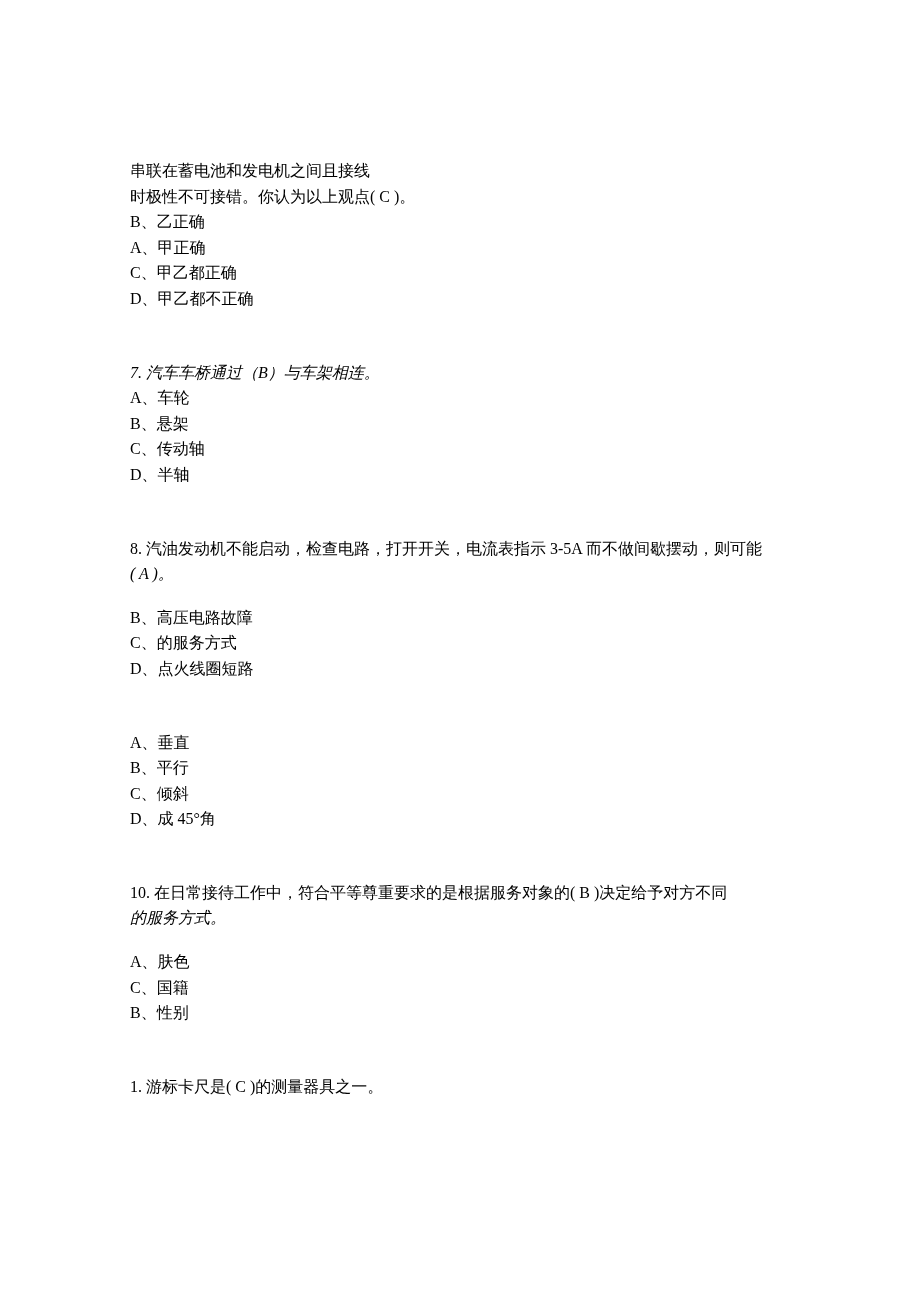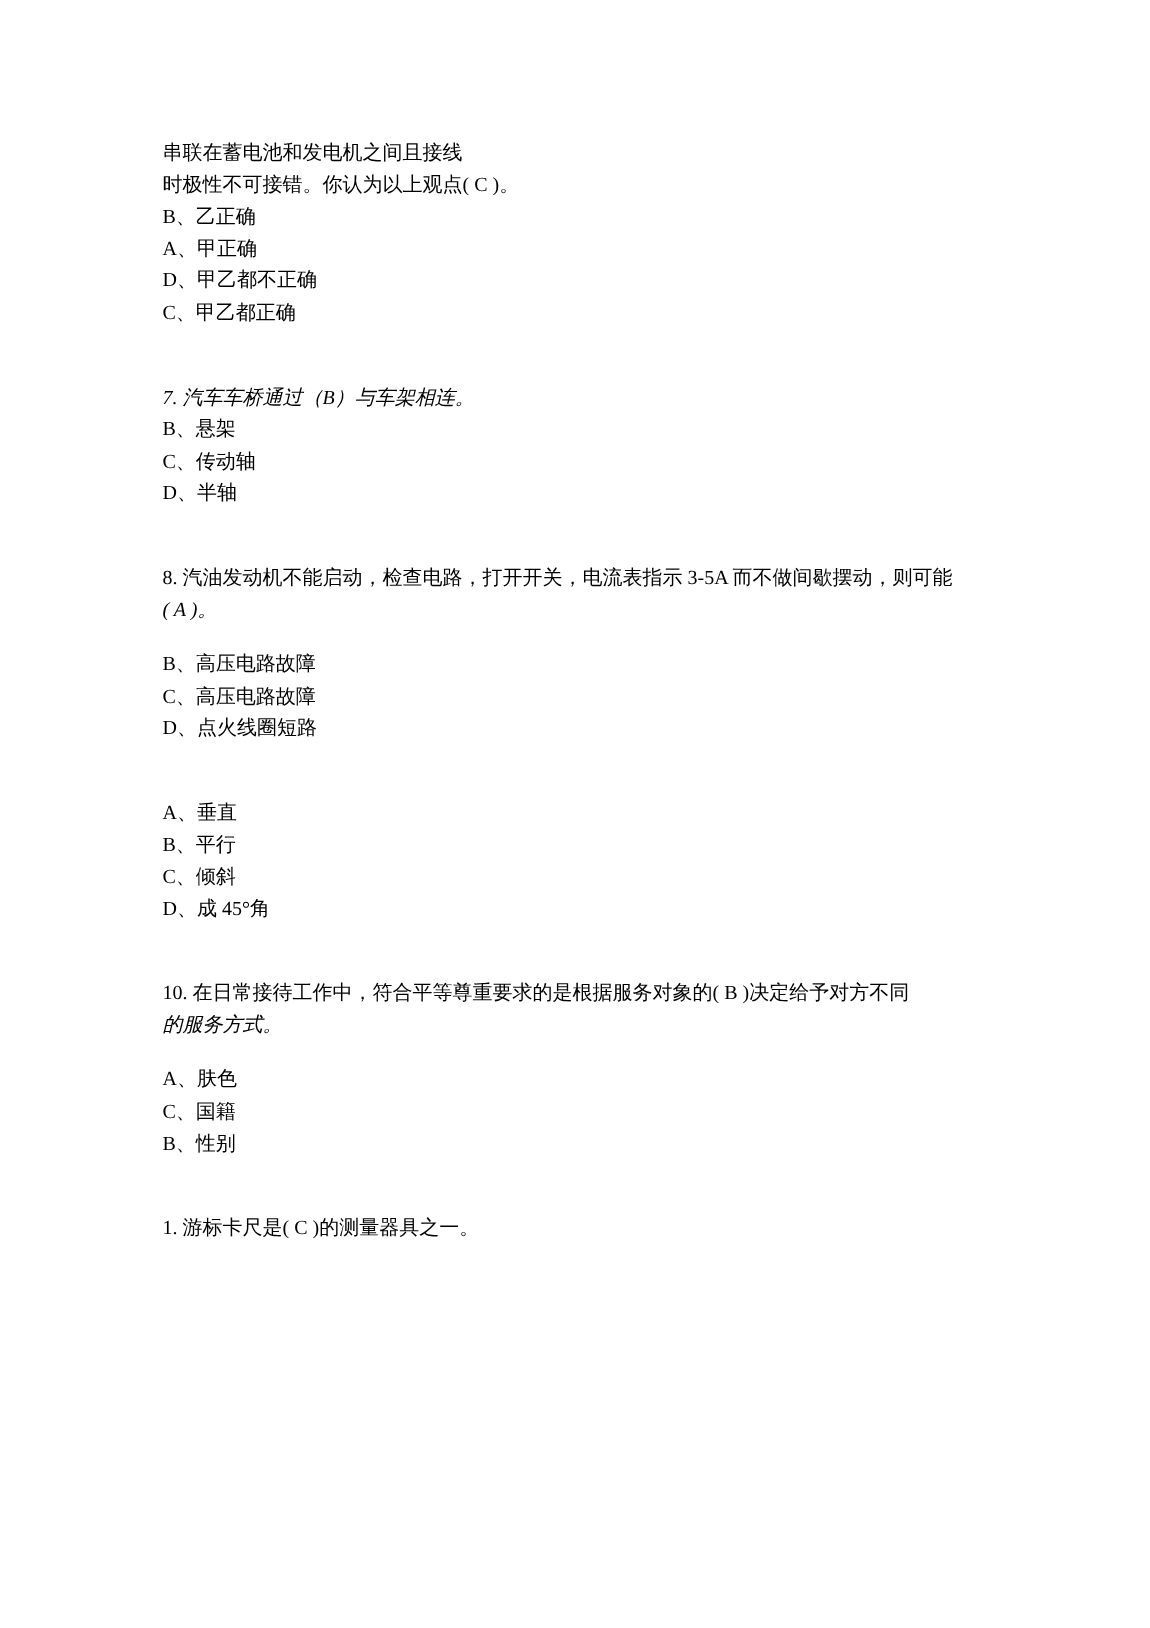--- a/index.html
+++ b/index.html
@@ -18,52 +18,54 @@
     box-sizing: border-box;
   }
   .line {
     margin: 0;
   }
   .question-block {
     margin-bottom: 42px;
   }
   .question-block .line:first-child {
     margin-bottom: 0;
+    margin-top: 48px;
   }
   .stem-gap {
     margin-bottom: 18px;
     font-style: italic;
   }
 </style>
 </head>
 <body>
 
 <div class="page">
 
   <div class="question-block">
     <p class="line">串联在蓄电池和发电机之间且接线</p>
     <p class="line">时极性不可接错。你认为以上观点( C )。</p>
     <p class="line">B、乙正确</p>
     <p class="line">A、甲正确</p>
+    <p class="line">C、甲乙都正确</p>
     <p class="line">D、甲乙都不正确</p>
-    <p class="line">C、甲乙都正确</p>
   </div>
 
   <div class="question-block">
     <p class="line stem-gap">7. 汽车车桥通过（B）与车架相连。</p>
+    <p class="line">A、车轮</p>
     <p class="line">B、悬架</p>
     <p class="line">C、传动轴</p>
     <p class="line">D、半轴</p>
   </div>
 
   <div class="question-block">
     <p class="line">8. 汽油发动机不能启动，检查电路，打开开关，电流表指示 3-5A 而不做间歇摆动，则可能</p>
     <p class="line stem-gap">(    A    )。</p>
     <p class="line">B、高压电路故障</p>
-    <p class="line">C、高压电路故障</p>
+    <p class="line">C、的服务方式</p>
     <p class="line">D、点火线圈短路</p>
   </div>
 
   <div class="question-block">
     <p class="line">A、垂直</p>
     <p class="line">B、平行</p>
     <p class="line">C、倾斜</p>
     <p class="line">D、成 45°角</p>
   </div>
 

